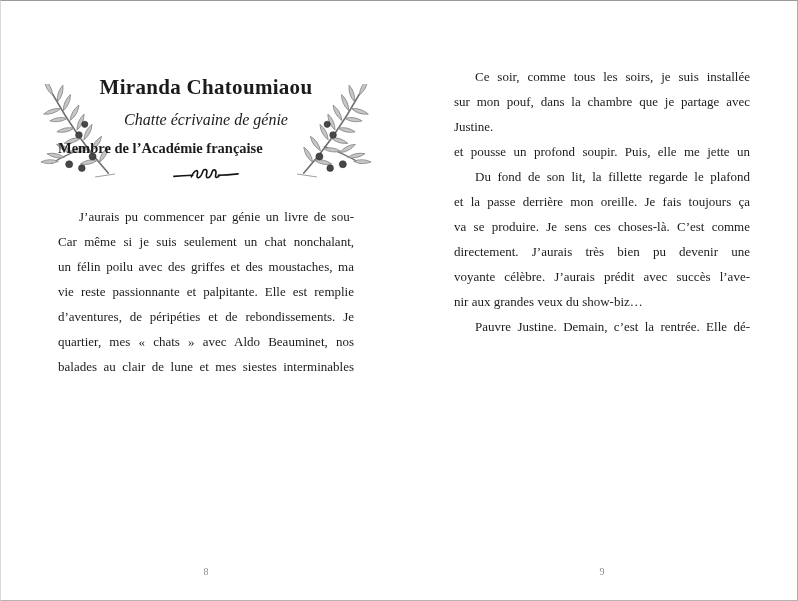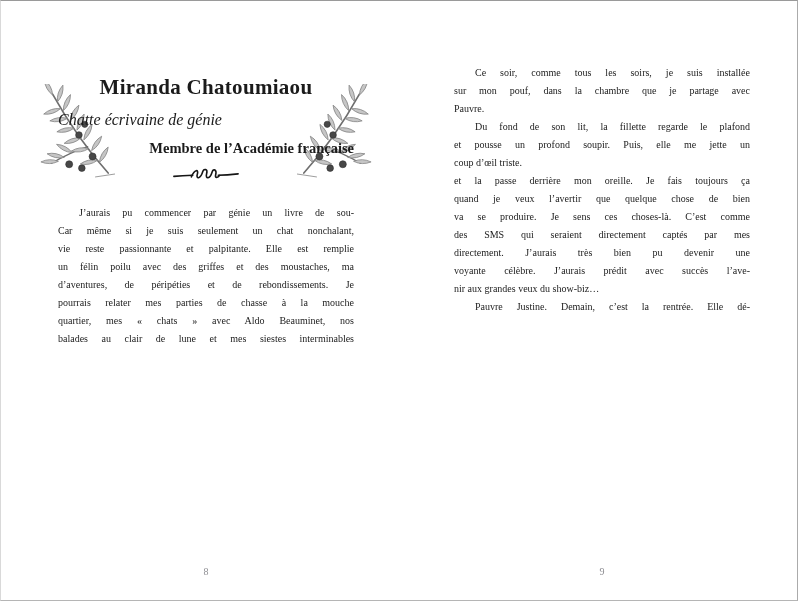--- a/index.html
+++ b/index.html
@@ -13,38 +13,38 @@
   .page { position:absolute; top:0; height:100%; width:296px; }
   .page-left  { left:57px; }
   .page-right { left:453px; }
 
   .header { position:absolute; top:0; left:0; width:100%; height:200px; }
   .author {
     position:absolute; top:74px; width:100%; text-align:center;
     font-size:21px; font-weight:bold; letter-spacing:.3px;
   }
   .subtitle {
-    position:absolute; top:110px; width:100%; 
+    position:absolute; top:110px; width:100%; text-align:center;
     font-size:16px; font-style:italic;
   }
   .affiliation {
-    position:absolute; top:139px; width:100%; text-align:right;
+    position:absolute; top:139px; width:100%; text-align:left;
     font-size:14.5px; font-weight:bold;
   }
   .branch { position:absolute; width:78px; height:102px; top:83px; }
   .branch-left  { left:-21px; }
   .branch-right { right:-21px; transform:scaleX(-1); }
   .divider { position:absolute; top:166px; left:50%; transform:translateX(-50%);
              width:68px; height:15px; }
 
   .body { position:absolute; left:0; width:296px; }
   .body-left  { top:203px; }
   .body-right { top:63px; }
   .line {
-    font-size:10px; line-height:18px; white-space:nowrap; overflow:visible;
+    font-size:13px; line-height:25px; white-space:nowrap; overflow:visible;
     text-align:justify; text-align-last:justify; white-space:normal;
   }
   .line.first { text-indent:21px; }
   .line.last  { text-align-last:left; }
 
   .pagenum {
     position:absolute; top:565px; width:100%; text-align:center;
     font-size:10px; color:#8e8e93;
   }
 </style>
@@ -134,43 +134,39 @@
           <path d="M2 9.5 C 9 8.8, 15 8.5, 22 8.3"></path>
           <path d="M20.5 10 C 24 1.5, 28.5 2, 26.8 7.2 C 25.2 12.2, 30 13, 32.6 4.4 C 33.8 0.8, 38.2 1.4, 36.6 7 C 35.2 12.2, 40 13, 42.6 4.6 C 43.8 1, 47.8 2.2, 46.2 8 C 45.2 11.6, 48.6 11, 50.5 8.4"></path>
           <path d="M49 8.3 C 56 8.2, 63 7.6, 70 6.8"></path>
         </g>
       </svg>
     </div>
 
     <div class="body body-left">
         <div class="line first">J’aurais pu commencer par génie un livre de sou-</div>
         <div class="line">Car même si je suis seulement un chat nonchalant,</div>
+        <div class="line">un félin poilu avec des griffes et des moustaches, ma</div>
         <div class="line">vie reste passionnante et palpitante. Elle est remplie</div>
-        <div class="line">un félin poilu avec des griffes et des moustaches, ma</div>
         <div class="line">d’aventures, de péripéties et de rebondissements. Je</div>
-        <div class="line">pourrais relater mes parties de chasse à la mouche</div>
         <div class="line">quartier, mes « chats » avec Aldo Beauminet, nos</div>
         <div class="line">balades au clair de lune et mes siestes interminables</div>
       </div>
 
     <div class="pagenum">8</div>
   </div>
 
   <div class="page page-right">
     <div class="body body-right">
         <div class="line first">Ce soir, comme tous les soirs, je suis installée</div>
         <div class="line">sur mon pouf, dans la chambre que je partage avec</div>
-        <div class="line last">Pauvre.</div>
+        <div class="line last">Justine.</div>
+        <div class="line">et pousse un profond soupir. Puis, elle me jette un</div>
         <div class="line first">Du fond de son lit, la fillette regarde le plafond</div>
-        <div class="line">et pousse un profond soupir. Puis, elle me jette un</div>
-        <div class="line last">coup d’œil triste.</div>
         <div class="line">et la passe derrière mon oreille. Je fais toujours ça</div>
-        <div class="line">quand je veux l’avertir que quelque chose de bien</div>
         <div class="line">va se produire. Je sens ces choses-là. C’est comme</div>
-        <div class="line">des SMS qui seraient directement captés par mes</div>
         <div class="line">directement. J’aurais très bien pu devenir une</div>
         <div class="line">voyante célèbre. J’aurais prédit avec succès l’ave-</div>
         <div class="line last">nir aux grandes veux du show-biz…</div>
         <div class="line first">Pauvre Justine. Demain, c’est la rentrée. Elle dé-</div>
       </div>
 
     <div class="pagenum">9</div>
   </div>
 
 </div>

